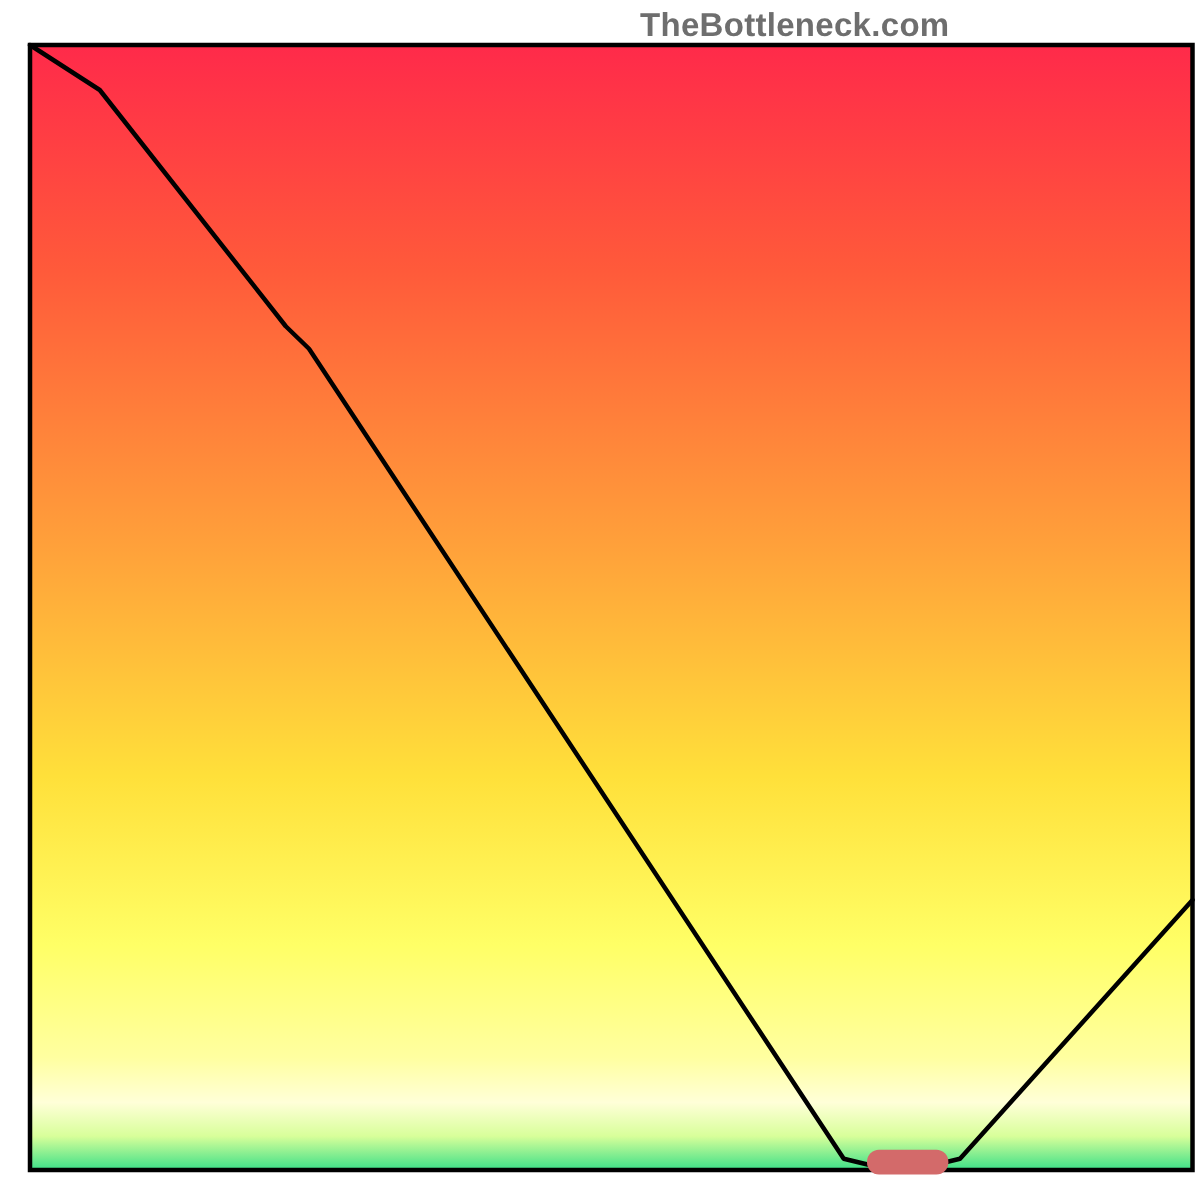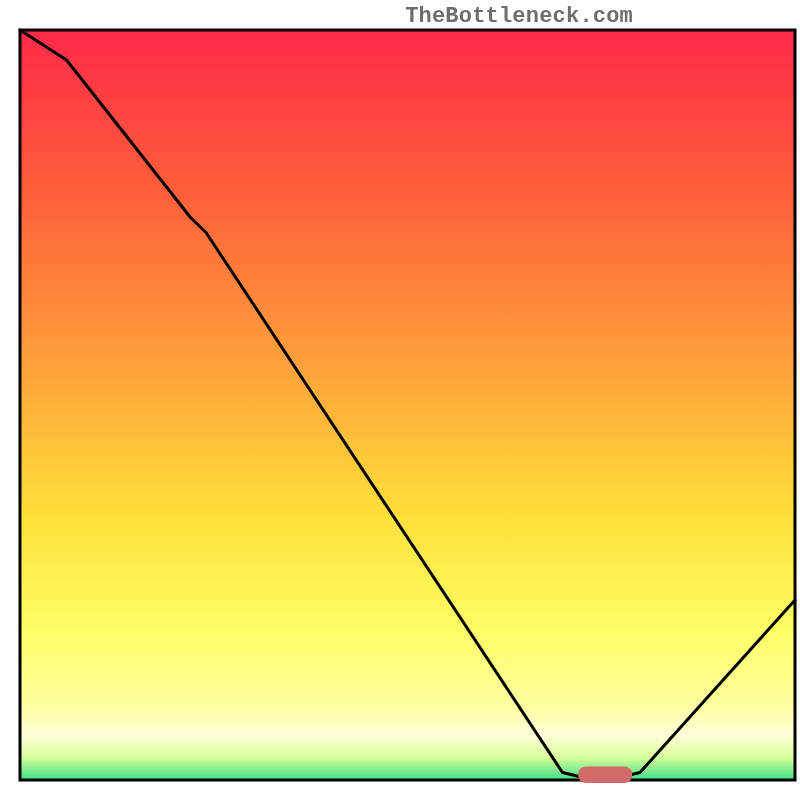--- a/index.html
+++ b/index.html
@@ -7,21 +7,20 @@
     padding: 0;
     width: 800px;
     height: 800px;
     background: #ffffff;
     font-family: Arial, Helvetica, sans-serif;
   }
   .wrap {
     position: relative;
     width: 641px;
     height: 800px;
-    font-family: Liberation Mono, monospace;
   }
   .watermark {
     position: absolute;
     top: 4px;
     right: 8px;
     font-size: 22px;
     font-weight: 600;
     color: #6e6e6e;
     letter-spacing: 0.2px;
   }

